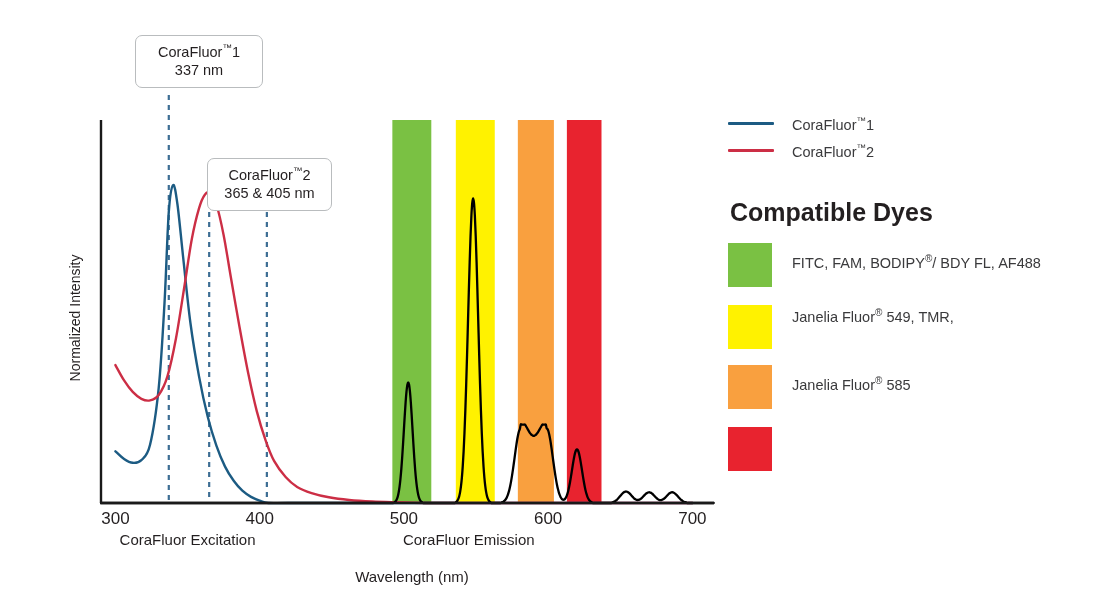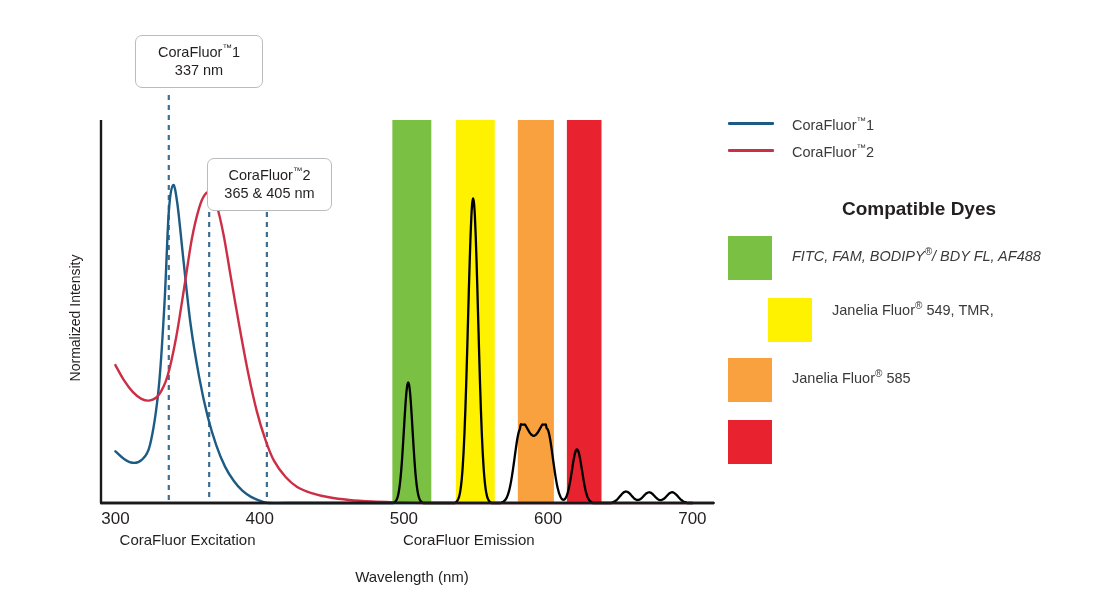--- a/index.html
+++ b/index.html
@@ -25,21 +25,21 @@
   .callout .l2{display:block;}
   .tm{font-size:9.5px;vertical-align:super;letter-spacing:0;}
 
   
   #legend{position:absolute;left:728px;top:110px;width:370px;}
   .legend-row{display:flex;align-items:center;height:27px;}
   .legend-swatch-line{width:46px;height:3px;flex:0 0 46px;margin-right:18px;border-radius:1px;}
   .legend-text{font-size:14.5px;color:#3a3a3c;white-space:nowrap;}
 
   #dyes{position:absolute;left:728px;top:198px;width:380px;}
-  #dyes-title{font-size:19px;font-weight:bold;color:#231f20;margin:0 0 16px 2px;text-align:center;}
+  #dyes-title{font-size:25px;font-weight:bold;color:#231f20;margin:0 0 16px 2px;}
   .dye-row{display:flex;align-items:flex-start;margin-bottom:14px;}
   .dye-swatch{width:44px;height:44px;flex:0 0 44px;margin-right:20px;}
   .dye-text{font-size:14.5px;color:#3a3a3c;line-height:1.34;padding-top:9px;}
   .dye-text.two{padding-top:1px;}
   .reg{font-size:10px;vertical-align:super;}
 </style>
 </head>
 <body>
 
 <div id="figure">
@@ -85,27 +85,27 @@
       </div>
       <div class="legend-row">
         <div class="legend-swatch-line" style="background: rgb(204, 46, 69);"></div>
         <div class="legend-text"><span>CoraFluor</span><span class="tm">™</span><span>2</span></div>
       </div>
     </div>
 
   <div id="dyes">
     <div id="dyes-title">Compatible Dyes</div>
     <div id="dyes-list">
-        <div class="dye-row" style="margin-bottom: 18px; font-style: italic;">
+        <div class="dye-row" style="margin-bottom: 18px;">
           <div class="dye-swatch" style="background: rgb(122, 193, 67);"></div>
           <div class="dye-text">
             <div><span>FITC, FAM, BODIPY</span><span class="reg">®</span><span>/ BDY FL, AF488</span></div>
           </div>
         </div>
-        <div class="dye-row" style="margin-bottom: 16px; margin-left: 40px;">
+        <div class="dye-row" style="margin-bottom: 16px;">
           <div class="dye-swatch" style="background: rgb(255, 242, 0);"></div>
           <div class="dye-text two">
             <div><span>Janelia Fluor</span><span class="reg">®</span><span> 549, TMR,</span></div>
           </div>
         </div>
         <div class="dye-row" style="margin-bottom: 18px;">
           <div class="dye-swatch" style="background: rgb(249, 160, 63);"></div>
           <div class="dye-text">
             <div><span>Janelia Fluor</span><span class="reg">®</span><span> 585</span></div>
           </div>

